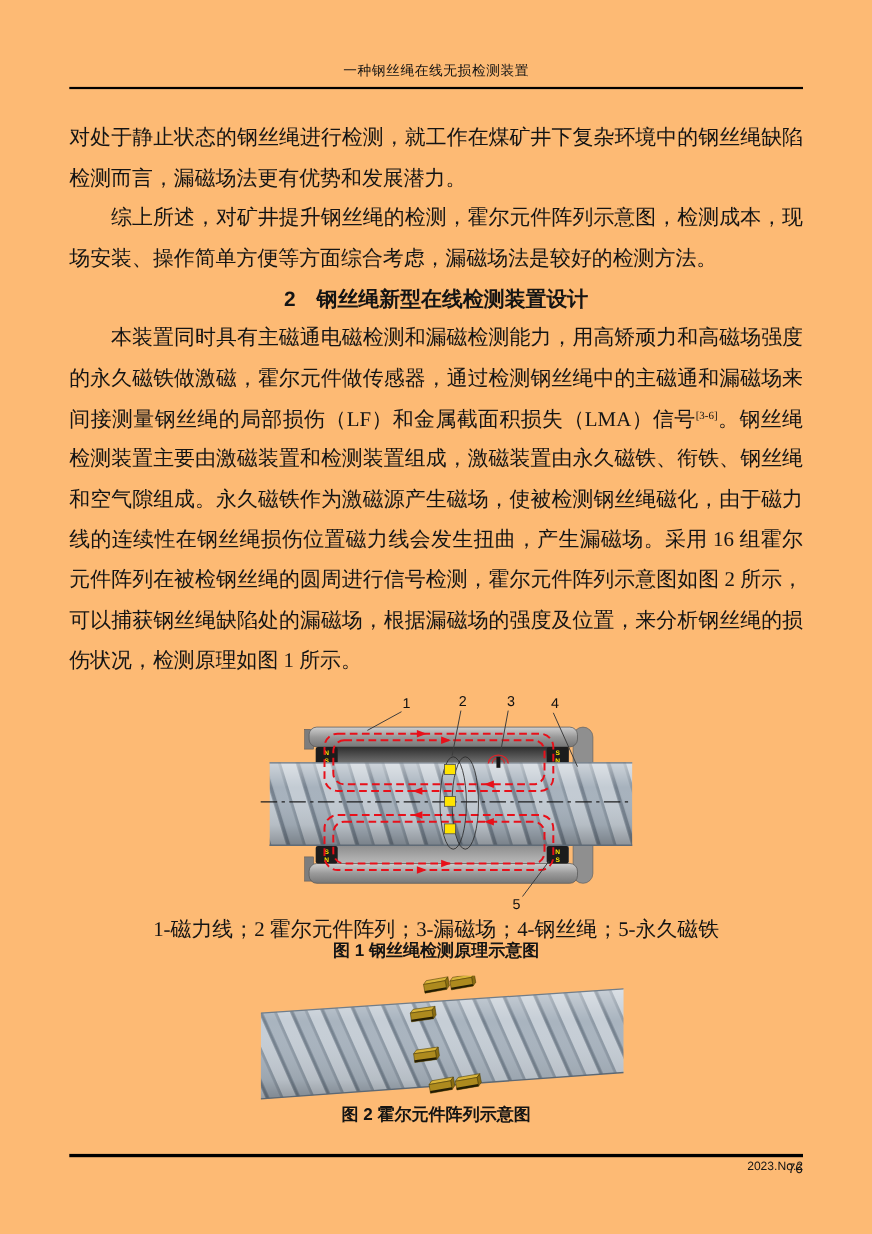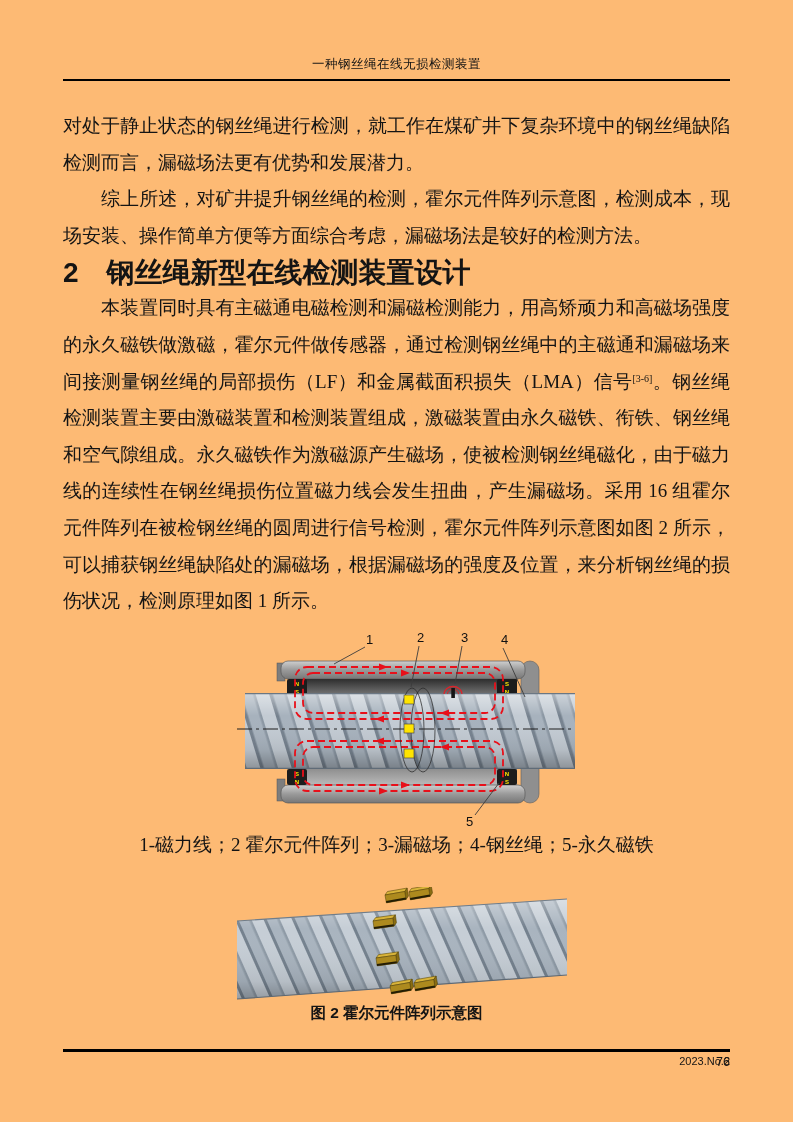--- a/index.html
+++ b/index.html
@@ -6,21 +6,21 @@
   .page{position:relative;width:793px;height:1122px;background:#fdba74;margin:0 auto;
         font-family:"Liberation Serif","DejaVu Serif",serif;color:#141414;overflow:hidden;}
   .running-head{position:absolute;top:56px;left:63px;width:667px;text-align:center;
         font-size:12.5px;letter-spacing:0.5px;}
   .head-rule{position:absolute;top:79px;left:63px;width:667px;height:2px;background:#000;}
   .textcol{position:absolute;top:88px;left:63px;width:667px;margin-top:20px;}
   .textcol p{margin:0;font-size:19px;line-height:36.6px;text-align:justify;}
   .indent{text-indent:2em;}
   sup.cite{font-size:10px;line-height:0;vertical-align:6px;}
   h1.sec{font-family:"Liberation Sans","DejaVu Sans",sans-serif;font-weight:bold;
-        font-size:28px;line-height:30px;margin:4px 0 2px 0;}
+        font-size:19px;line-height:30px;margin:4px 0 2px 0;text-align:center;}
   h2.sub{font-family:"Liberation Sans","DejaVu Sans",sans-serif;font-weight:bold;
         font-size:19.5px;line-height:30px;margin:2px 0 4px 0;}
   .fig1-wrap{position:absolute;left:235px;top:627px;width:340px;height:204px;}
   .fig2-wrap{position:absolute;left:237px;top:887px;width:330px;height:118px;}
   .fig-legend{position:absolute;top:832px;left:63px;width:667px;text-align:center;
         font-size:19px;}
   .fig-caption{position:absolute;left:63px;width:667px;text-align:center;
         font-family:"Liberation Sans","DejaVu Sans",sans-serif;font-weight:bold;font-size:15.5px;}
   .cap1{top:854px;}
   .cap2{top:1003px;}
@@ -159,20 +159,21 @@
       </g>
       <text class="callout" x="131" y="17">1</text>
       <text class="callout" x="182" y="15">2</text>
       <text class="callout" x="226" y="15">3</text>
       <text class="callout" x="266" y="17">4</text>
       <text class="callout" x="231" y="199">5</text>
     </svg>
   </div>
 
   <div class="fig-legend">1-磁力线；2 霍尔元件阵列；3-漏磁场；4-钢丝绳；5-永久磁铁</div>
+  <div class="fig-caption cap1">图 1 钢丝绳检测原理示意图</div>
 
   <div class="fig2-wrap">
     <svg width="330" height="118" viewBox="0 0 330 118" xmlns="http://www.w3.org/2000/svg">
       <defs>
         <pattern id="strand2" patternUnits="userSpaceOnUse" width="26" height="160" patternTransform="rotate(-24)">
           <rect width="26" height="160" fill="#a9b4bf"></rect>
           <rect width="12" height="160" fill="#c6ced6"></rect>
           <rect x="11" width="3" height="160" fill="#74818e"></rect>
           <rect x="23.5" width="2.5" height="160" fill="#8e9aa6"></rect>
         </pattern>

